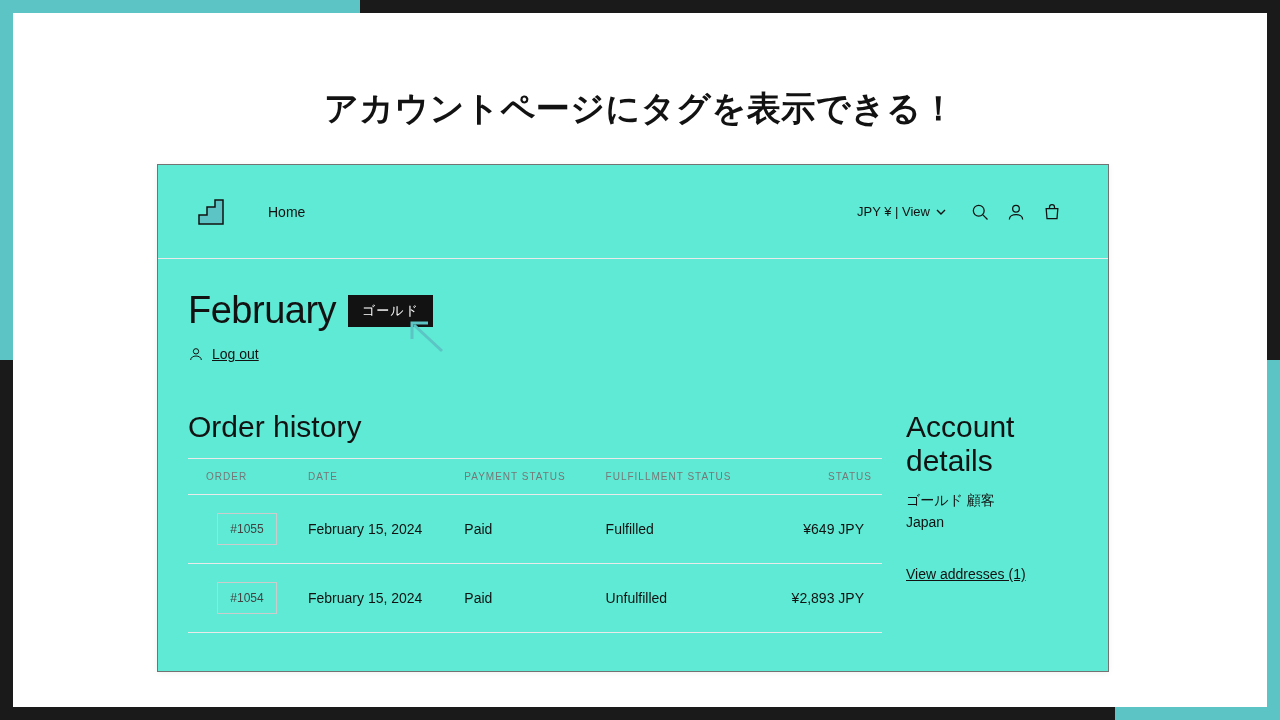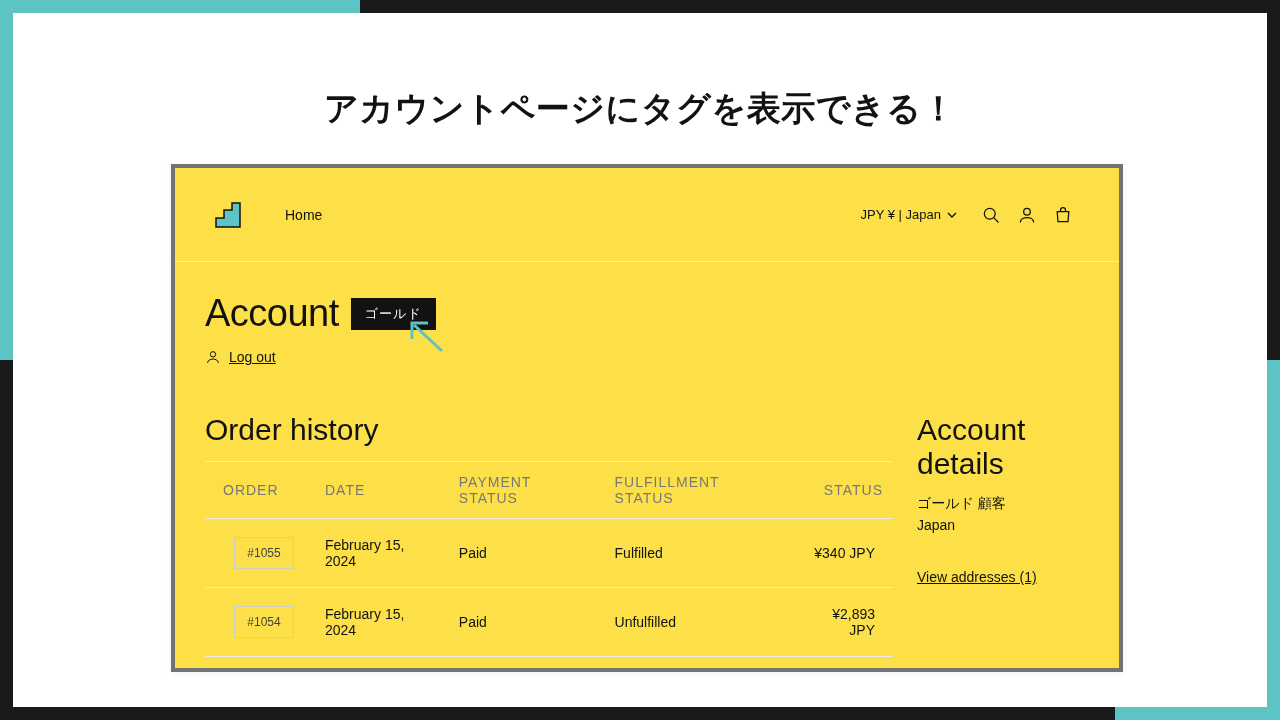--- a/index.html
+++ b/index.html
@@ -3,41 +3,41 @@
 <meta charset="utf-8">
 <style>
   * { box-sizing: border-box; margin: 0; padding: 0; }
   html, body { width: 1280px; height: 720px; overflow: hidden; font-family: -apple-system, BlinkMacSystemFont, "Segoe UI", "Hiragino Sans", "Meiryo", sans-serif; }
   .frame-bg { position: relative; width: 1280px; height: 720px; background: #1a1a1a; }
   .frame-top-left { position: absolute; top: 0; left: 0; width: 360px; height: 13px; background: #5cc4c4; }
   .frame-bottom-right { position: absolute; bottom: 0; right: 0; width: 165px; height: 360px; background: #5cc4c4; }
   .frame-left { position: absolute; top: 0; left: 0; width: 13px; height: 360px; background: #5cc4c4; }
   .white-panel { position: absolute; top: 13px; left: 13px; right: 13px; bottom: 13px; background: #fff; }
   .headline { position: absolute; top: 73px; left: 0; right: 0; text-align: center; font-size: 34px; font-weight: 700; color: #121212; letter-spacing: 0.5px; }
-  .browser-card { position: absolute; top: 151px; left: 158px; width: 952px; height: 508px; background: #fde047; border: 4px solid #737373; box-shadow: 0 1px 6px rgba(0,0,0,0.06); }
+  .browser-card { position: absolute; top: 151px; left: 144px; width: 952px; height: 508px; background: #5eead4; border: 1px solid #737373; box-shadow: 0 1px 6px rgba(0,0,0,0.06); }
   .topbar { height: 94px; display: flex; align-items: center; padding: 0 38px; border-bottom: 1px solid #eaeaea; }
   .logo { width: 30px; height: 30px; margin-right: 42px; }
   .nav-home { font-size: 14px; color: #121212; }
   .topbar-spacer { flex: 1; }
   .currency { display: flex; align-items: center; gap: 6px; font-size: 13px; color: #121212; margin-right: 16px; cursor: pointer; }
   .icon-btn { width: 36px; height: 36px; display: flex; align-items: center; justify-content: center; cursor: pointer; }
   .icon-btn svg { width: 20px; height: 20px; stroke: #121212; stroke-width: 1.5; fill: none; }
   .page-body { padding: 30px 30px 0 30px; }
   .title-row { display: flex; align-items: center; gap: 12px; }
   .title { font-size: 38px; font-weight: 400; color: #121212; letter-spacing: -0.5px; }
   .tag-badge { background: #121212; color: #fff; font-size: 13px; padding: 7px 14px; letter-spacing: 1px; }
   .logout-row { display: flex; align-items: center; gap: 8px; margin-top: 14px; }
   .logout-row svg { width: 16px; height: 16px; stroke: #121212; stroke-width: 1.5; fill: none; }
   .logout-link { font-size: 14px; color: #121212; text-decoration: underline; cursor: pointer; }
   .content-split { display: flex; gap: 24px; margin-top: 48px; }
   .left-col { flex: 1; }
   .right-col { width: 172px; }
   .section-title { font-size: 30px; font-weight: 400; color: #121212; margin-bottom: 14px; }
   table { width: 100%; border-collapse: collapse; }
-  thead th { text-align: left; font-size: 14px; letter-spacing: 1px; color: #777; font-weight: 500; padding: 12px 10px; border-top: 1px solid #eaeaea; border-bottom: 1px solid #eaeaea; }
+  thead th { text-align: left; font-size: 10px; letter-spacing: 1px; color: #777; font-weight: 500; padding: 12px 10px; border-top: 1px solid #eaeaea; border-bottom: 1px solid #eaeaea; }
   thead th:last-child { text-align: right; }
   thead th:first-child { padding-left: 18px; }
   tbody td { padding: 18px 10px; font-size: 14px; color: #121212; border-bottom: 1px solid #eaeaea; }
   tbody td:last-child { text-align: right; padding-right: 18px; }
   tbody td:first-child { padding-left: 18px; width: 110px; text-align: center; }
   .order-box { display: inline-block; border: 1px solid #ccc; padding: 8px 12px; font-size: 12px; color: #444; cursor: pointer; }
   .detail-line { font-size: 14px; color: #121212; margin-bottom: 4px; }
   .view-addresses { display: inline-block; margin-top: 32px; font-size: 14px; color: #121212; text-decoration: underline; cursor: pointer; }
   .arrow-callout { position: absolute; top: 306px; left: 395px; pointer-events: none; }
   .arrow-callout svg { display: block; }
@@ -57,21 +57,21 @@
 
       <div class="topbar">
         <div class="logo">
           <svg viewBox="0 0 30 30">
             <path d="M3 27 L3 18 L11 18 L11 10 L19 10 L19 3 L27 3 L27 27 Z" fill="#5cc4c4" stroke="#121212" stroke-width="1.5"></path>
           </svg>
         </div>
         <a class="nav-home">Home</a>
         <div class="topbar-spacer"></div>
         <div class="currency">
-          <span>JPY ¥ | Japan</span>
+          <span>JPY ¥ | View</span>
           <svg width="10" height="10" viewBox="0 0 10 10">
               <path d="M1 3 L5 7 L9 3" stroke="#121212" stroke-width="1.4" fill="none"></path>
             </svg>
         </div>
         <div class="icon-btn">
           <svg viewBox="0 0 24 24">
               <circle cx="10.5" cy="10.5" r="6.5"></circle>
               <line x1="15.5" y1="15.5" x2="21" y2="21"></line>
             </svg>
         </div>
@@ -84,21 +84,21 @@
         <div class="icon-btn">
           <svg viewBox="0 0 24 24">
               <path d="M5 8h14l-1 12H6L5 8z"></path>
               <path d="M9 8V6a3 3 0 0 1 6 0v2"></path>
             </svg>
         </div>
       </div>
 
       <div class="page-body">
         <div class="title-row">
-          <h1 class="title">Account</h1>
+          <h1 class="title">February</h1>
           <span class="tag-badge">ゴールド</span>
         </div>
         <div class="logout-row">
           <svg viewBox="0 0 24 24">
               <circle cx="12" cy="8" r="4"></circle>
               <path d="M4 21c0-4 4-6 8-6s8 2 8 6"></path>
             </svg>
           <a class="logout-link">Log out</a>
         </div>
 
@@ -114,21 +114,21 @@
                   <th>FULFILLMENT STATUS</th>
                   <th>STATUS</th>
                 </tr>
               </thead>
               <tbody>
                 <tr>
                   <td><span class="order-box">#1055</span></td>
                   <td>February 15, 2024</td>
                   <td>Paid</td>
                   <td>Fulfilled</td>
-                  <td>¥340 JPY</td>
+                  <td>¥649 JPY</td>
                 </tr>
                 <tr>
                   <td><span class="order-box">#1054</span></td>
                   <td>February 15, 2024</td>
                   <td>Paid</td>
                   <td>Unfulfilled</td>
                   <td>¥2,893 JPY</td>
                 </tr>
               </tbody>
             </table>

